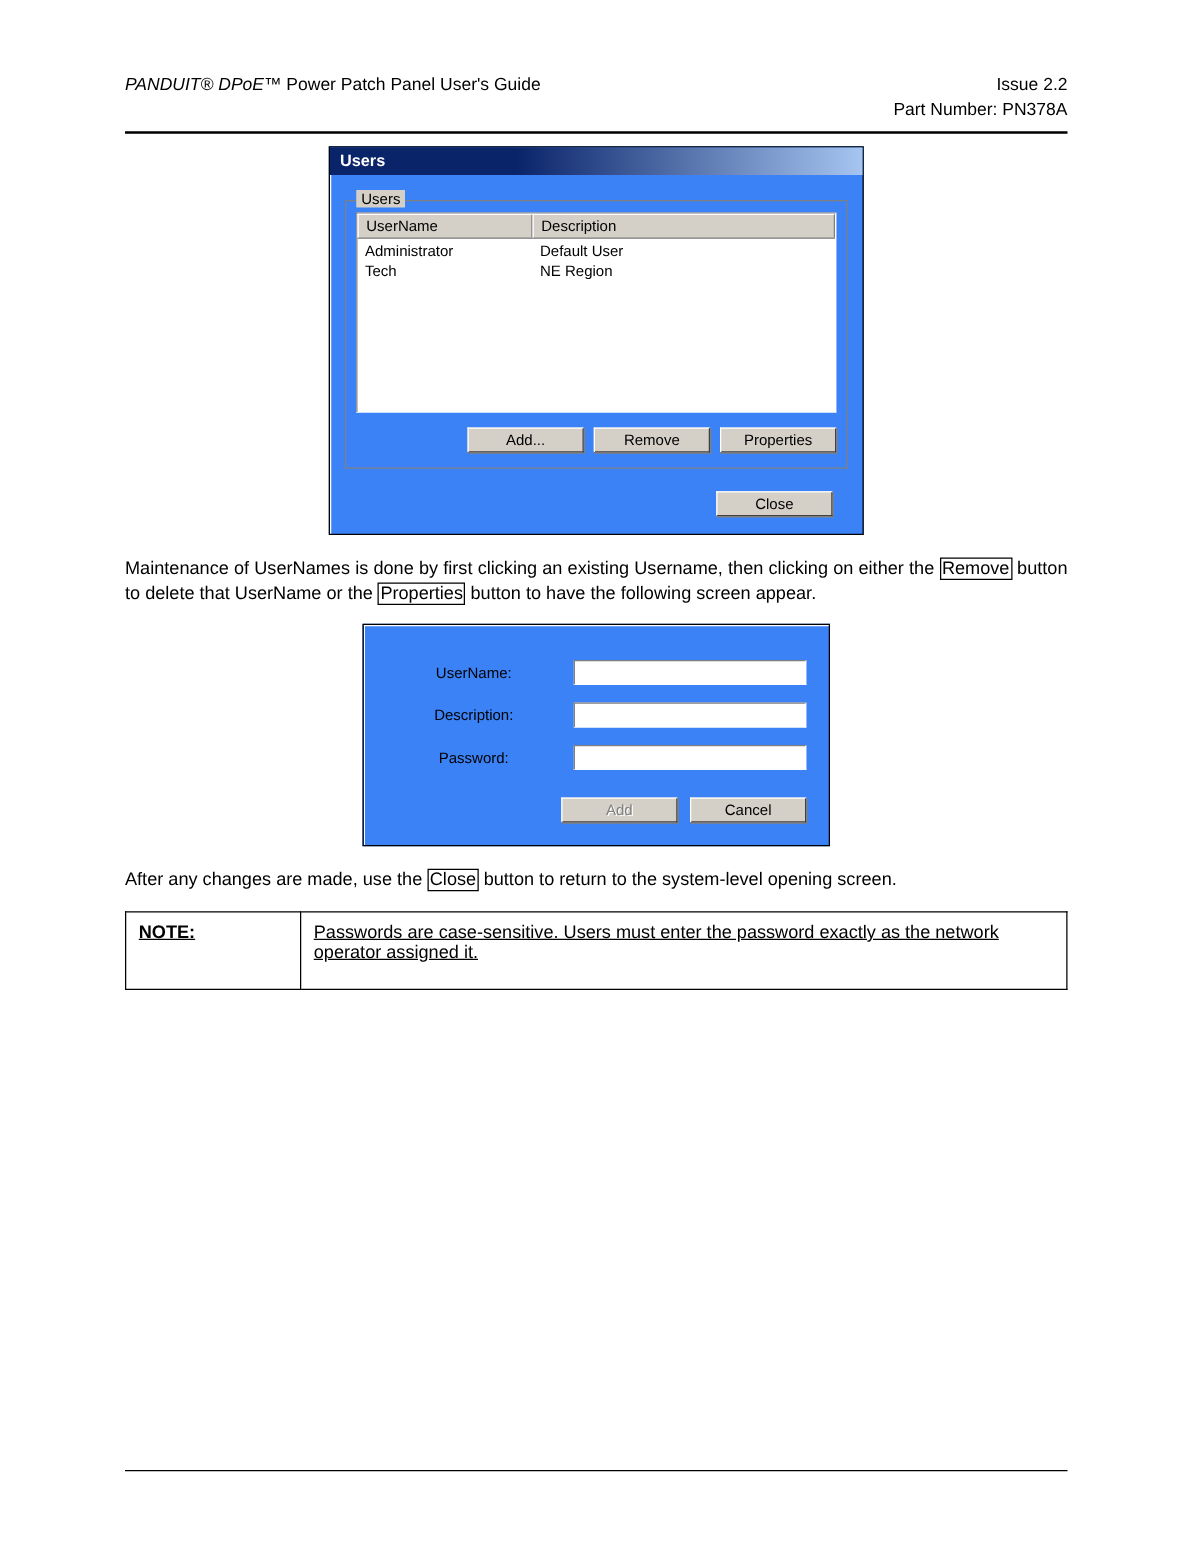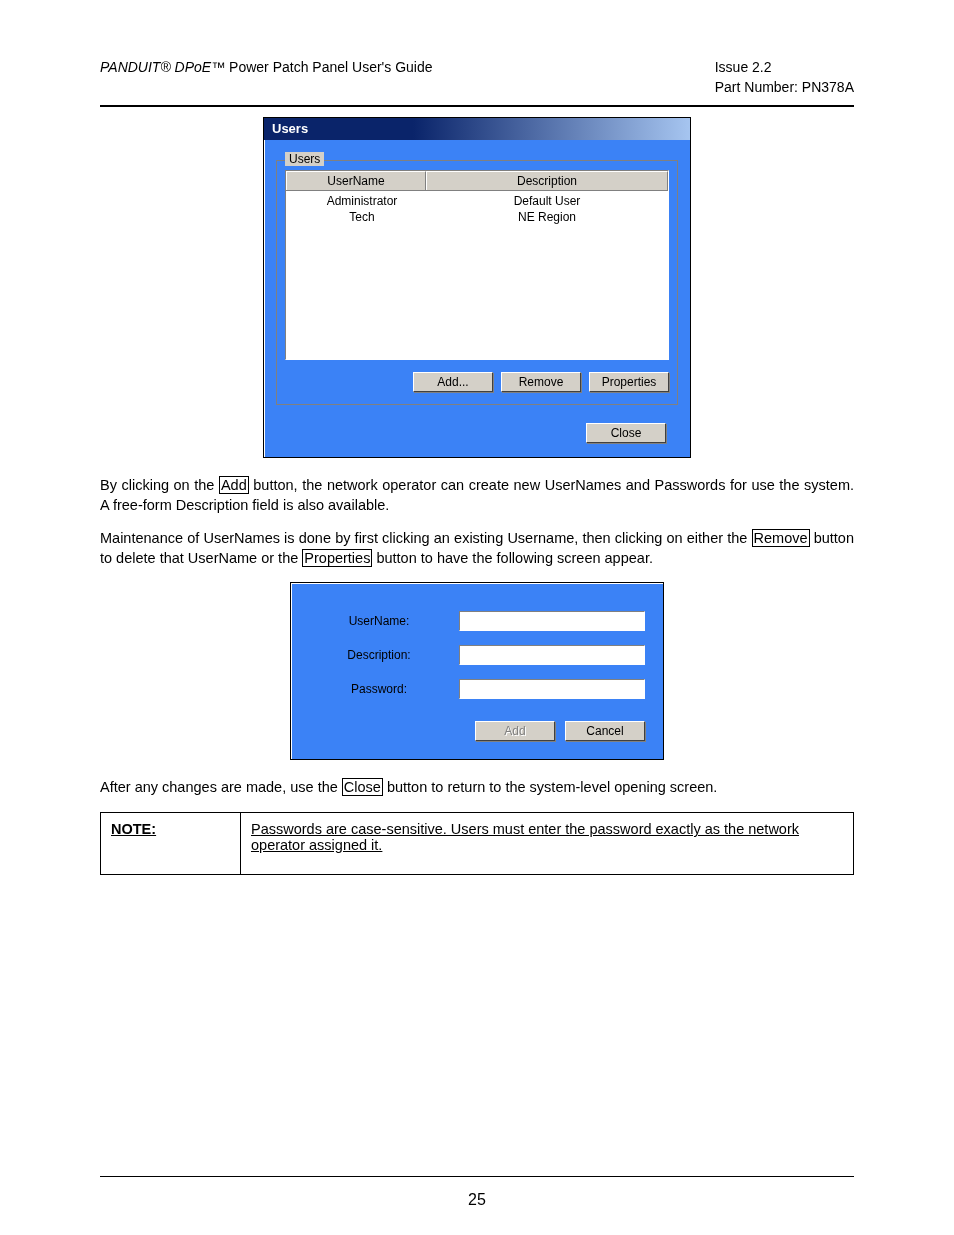--- a/index.html
+++ b/index.html
@@ -13,21 +13,21 @@
     width: 954px; height: 1235px;
     position: relative;
     padding: 58px 100px 0 100px;
   }
   .header-row {
     display: flex; justify-content: space-between;
     font-size: 14px; line-height: 1.4;
   }
   .header-left { font-style: italic; text-align: center; }
   .header-left .nonitalic { font-style: normal; }
-  .header-right { text-align: left; }
+  .header-right { text-align: right; }
   .hr-thick { border: none; border-top: 2px solid #000; margin: 8px 0 0 0; }
   .screenshot-wrap { display: flex; justify-content: center; margin: 10px 0 18px 0; }
   .win {
     background: #3b82f6;
     border: 1px solid #000;
     box-shadow: 1px 1px 0 #fff inset;
     font-family: Tahoma, Arial, sans-serif;
     font-size: 12px; color: #000;
   }
   .win-title {
@@ -54,22 +54,21 @@
     position: absolute; top: -8px; left: 8px;
     background: #d4d0c8;
     padding: 0 4px; font-size: 12px;
   }
   .listview {
     background: #fff;
     border-top: 1px solid #808080;
     border-left: 1px solid #808080;
     border-right: 1px solid #fff;
     border-bottom: 1px solid #fff;
-    height: 190px;
-    text-align: center;
+    height: 160px;
   }
   .lv-header {
     display: flex; background: #d4d0c8;
     border-bottom: 1px solid #808080;
   }
   .lv-col {
     padding: 2px 6px;
     border-right: 1px solid #808080;
     border-top: 1px solid #fff;
     border-left: 1px solid #fff;
@@ -79,21 +78,21 @@
   .lv-col.c2 { flex: 1; }
   .lv-rows { padding: 2px 0 0 0; }
   .lv-row { display: flex; padding: 1px 6px; font-size: 12px; }
   .lv-row .c1 { width: 140px; }
   .lv-row .c2 { flex: 1; }
   .btn {
     background: #d4d0c8;
     border-top: 1px solid #fff; border-left: 1px solid #fff;
     border-right: 1px solid #404040; border-bottom: 1px solid #404040;
     box-shadow: 1px 1px 0 #808080;
-    padding: 2px 0; width: 80px; text-align: center;
+    padding: 2px 0; width: 93px; text-align: center;
     font-size: 12px; font-family: Tahoma, Arial, sans-serif;
     display: inline-block; cursor: default;
   }
   .btn.disabled { color: #808080; text-shadow: 1px 1px 0 #fff; }
   .btn-row { display: flex; gap: 8px; justify-content: flex-end; margin-top: 12px; }
   .close-row { display: flex; justify-content: flex-end; padding: 0 12px 0 0; margin-top: 18px; }
 
   .win-props { width: 374px; }
   .win-props .body { padding: 28px 18px 18px 18px; }
   .form-row { display: flex; align-items: center; margin-bottom: 14px; }
@@ -161,23 +160,20 @@
             <div class="btn">Properties</div>
           </div>
         </div>
         <div class="close-row">
           <div class="btn">Close</div>
         </div>
       </div>
     </div>
   </div>
 
-  <p class="para">
-    <span>By clicking on the </span><span class="boxed">Add</span><span> button, the network operator can create new UserNames and Passwords for use the system.  A free-form Description field is also available.</span>
-  </p>
 
   <p class="para">
     <span>Maintenance of UserNames is done by first clicking an existing Username, then clicking on either the </span><span class="boxed">Remove</span><span> button to delete that UserName or the </span><span class="boxed">Properties</span><span> button to have the following screen appear.</span>
   </p>
 
   <div class="screenshot-wrap">
     <div class="win win-props">
       <div class="body">
         <div class="form-row">
           <label>UserName:</label>
@@ -206,14 +202,13 @@
   <table class="note-table">
     <tbody>
         <tr>
       <td class="note-label">NOTE:</td>
       <td>Passwords are case-sensitive.  Users must enter the password exactly as the network operator assigned it.</td>
     </tr>
   </tbody>
     </table>
 
   <hr class="hr-bottom">
-  <div class="pagenum">25</div>
 </div>
 
 </body></html>

